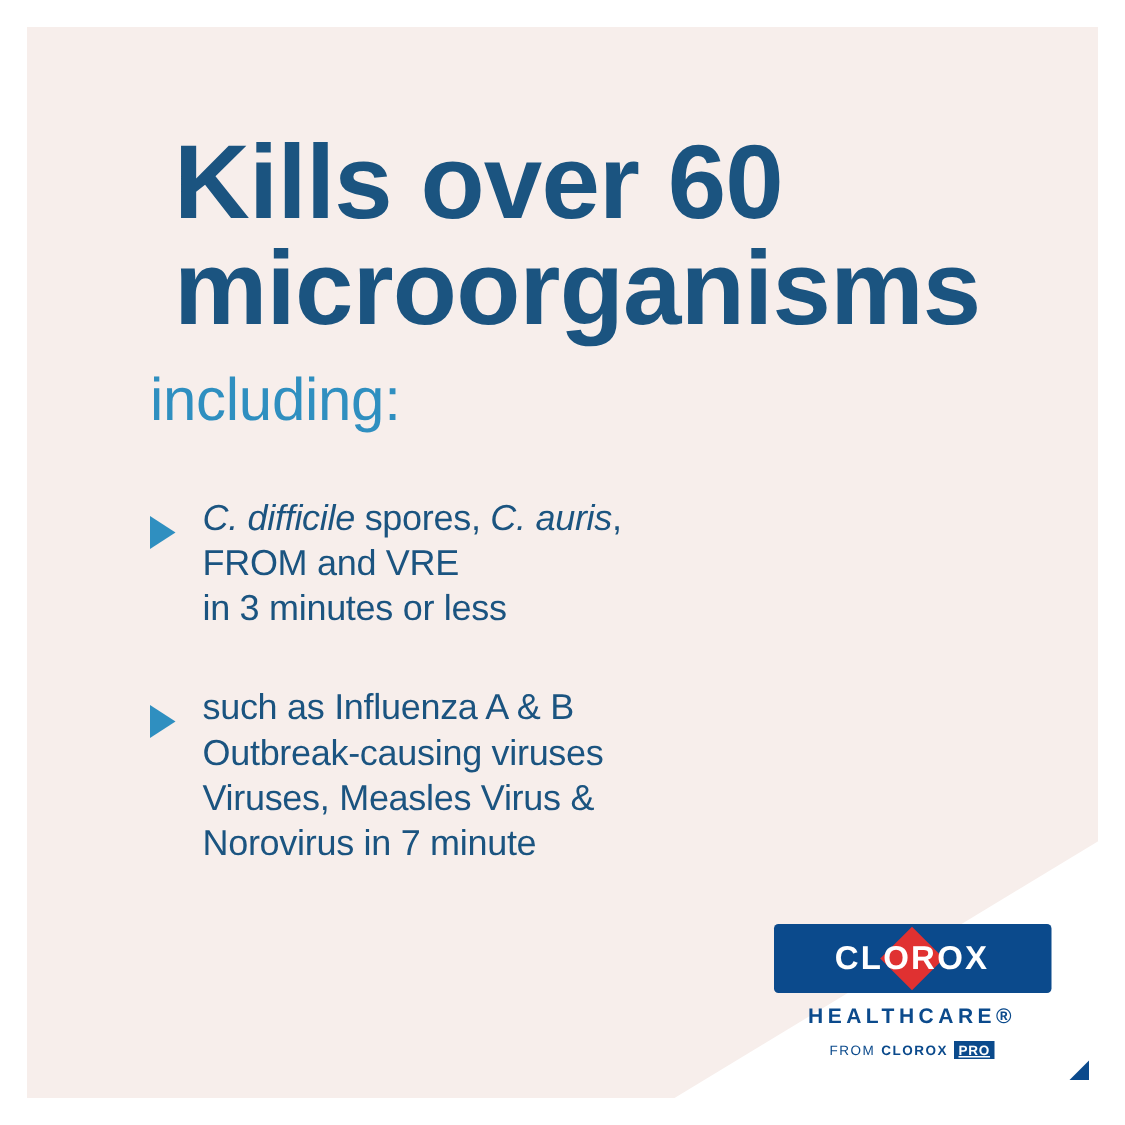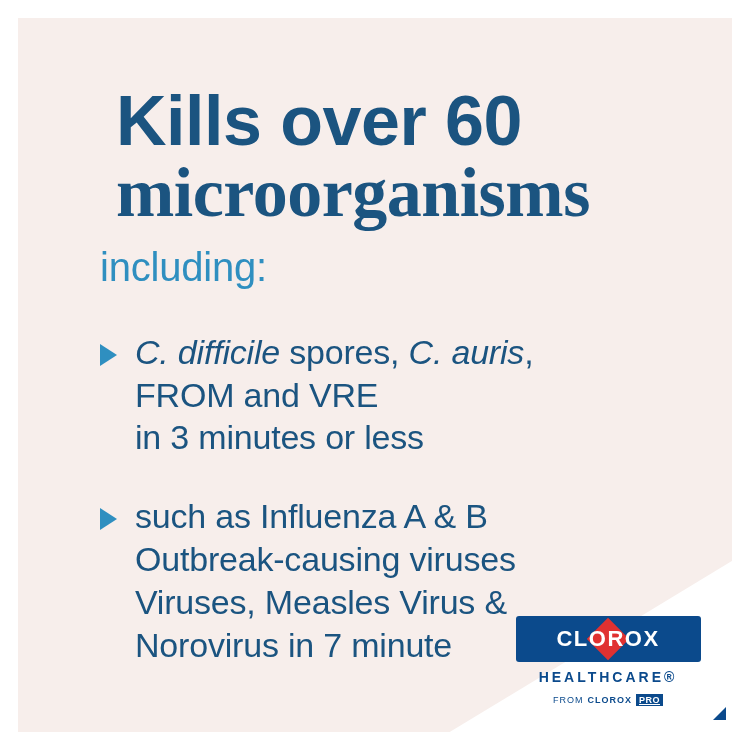--- a/index.html
+++ b/index.html
@@ -51,21 +51,20 @@
   .headline {
     color: #1b5480;
     font-weight: bold;
     font-size: 70px;
     line-height: 1.02;
     letter-spacing: -0.5px;
     margin: 16px;
   }
   .headline .l2 {
     display: block;
-    font-family: Liberation Serif, serif;
   }
   .including {
     color: #2f8fc0;
     font-size: 40px;
     line-height: 1.1;
     margin: 10px 0 0 0;
     letter-spacing: -0.2px;
   }
   .bullets {
     margin-top: 42px;
@@ -80,21 +79,21 @@
     width: 0;
     height: 0;
     border-top: 11px solid transparent;
     border-bottom: 11px solid transparent;
     border-left: 17px solid #2f8fc0;
     margin-top: 13px;
     margin-right: 18px;
   }
   .btext {
     color: #1b5480;
-    font-size: 34px;
+    font-size: 24px;
     line-height: 1.26;
     letter-spacing: -0.2px;
   }
   .btext .ital {
     font-style: italic;
   }
   .btext .line {
     display: block;
     white-space: nowrap;
   }

